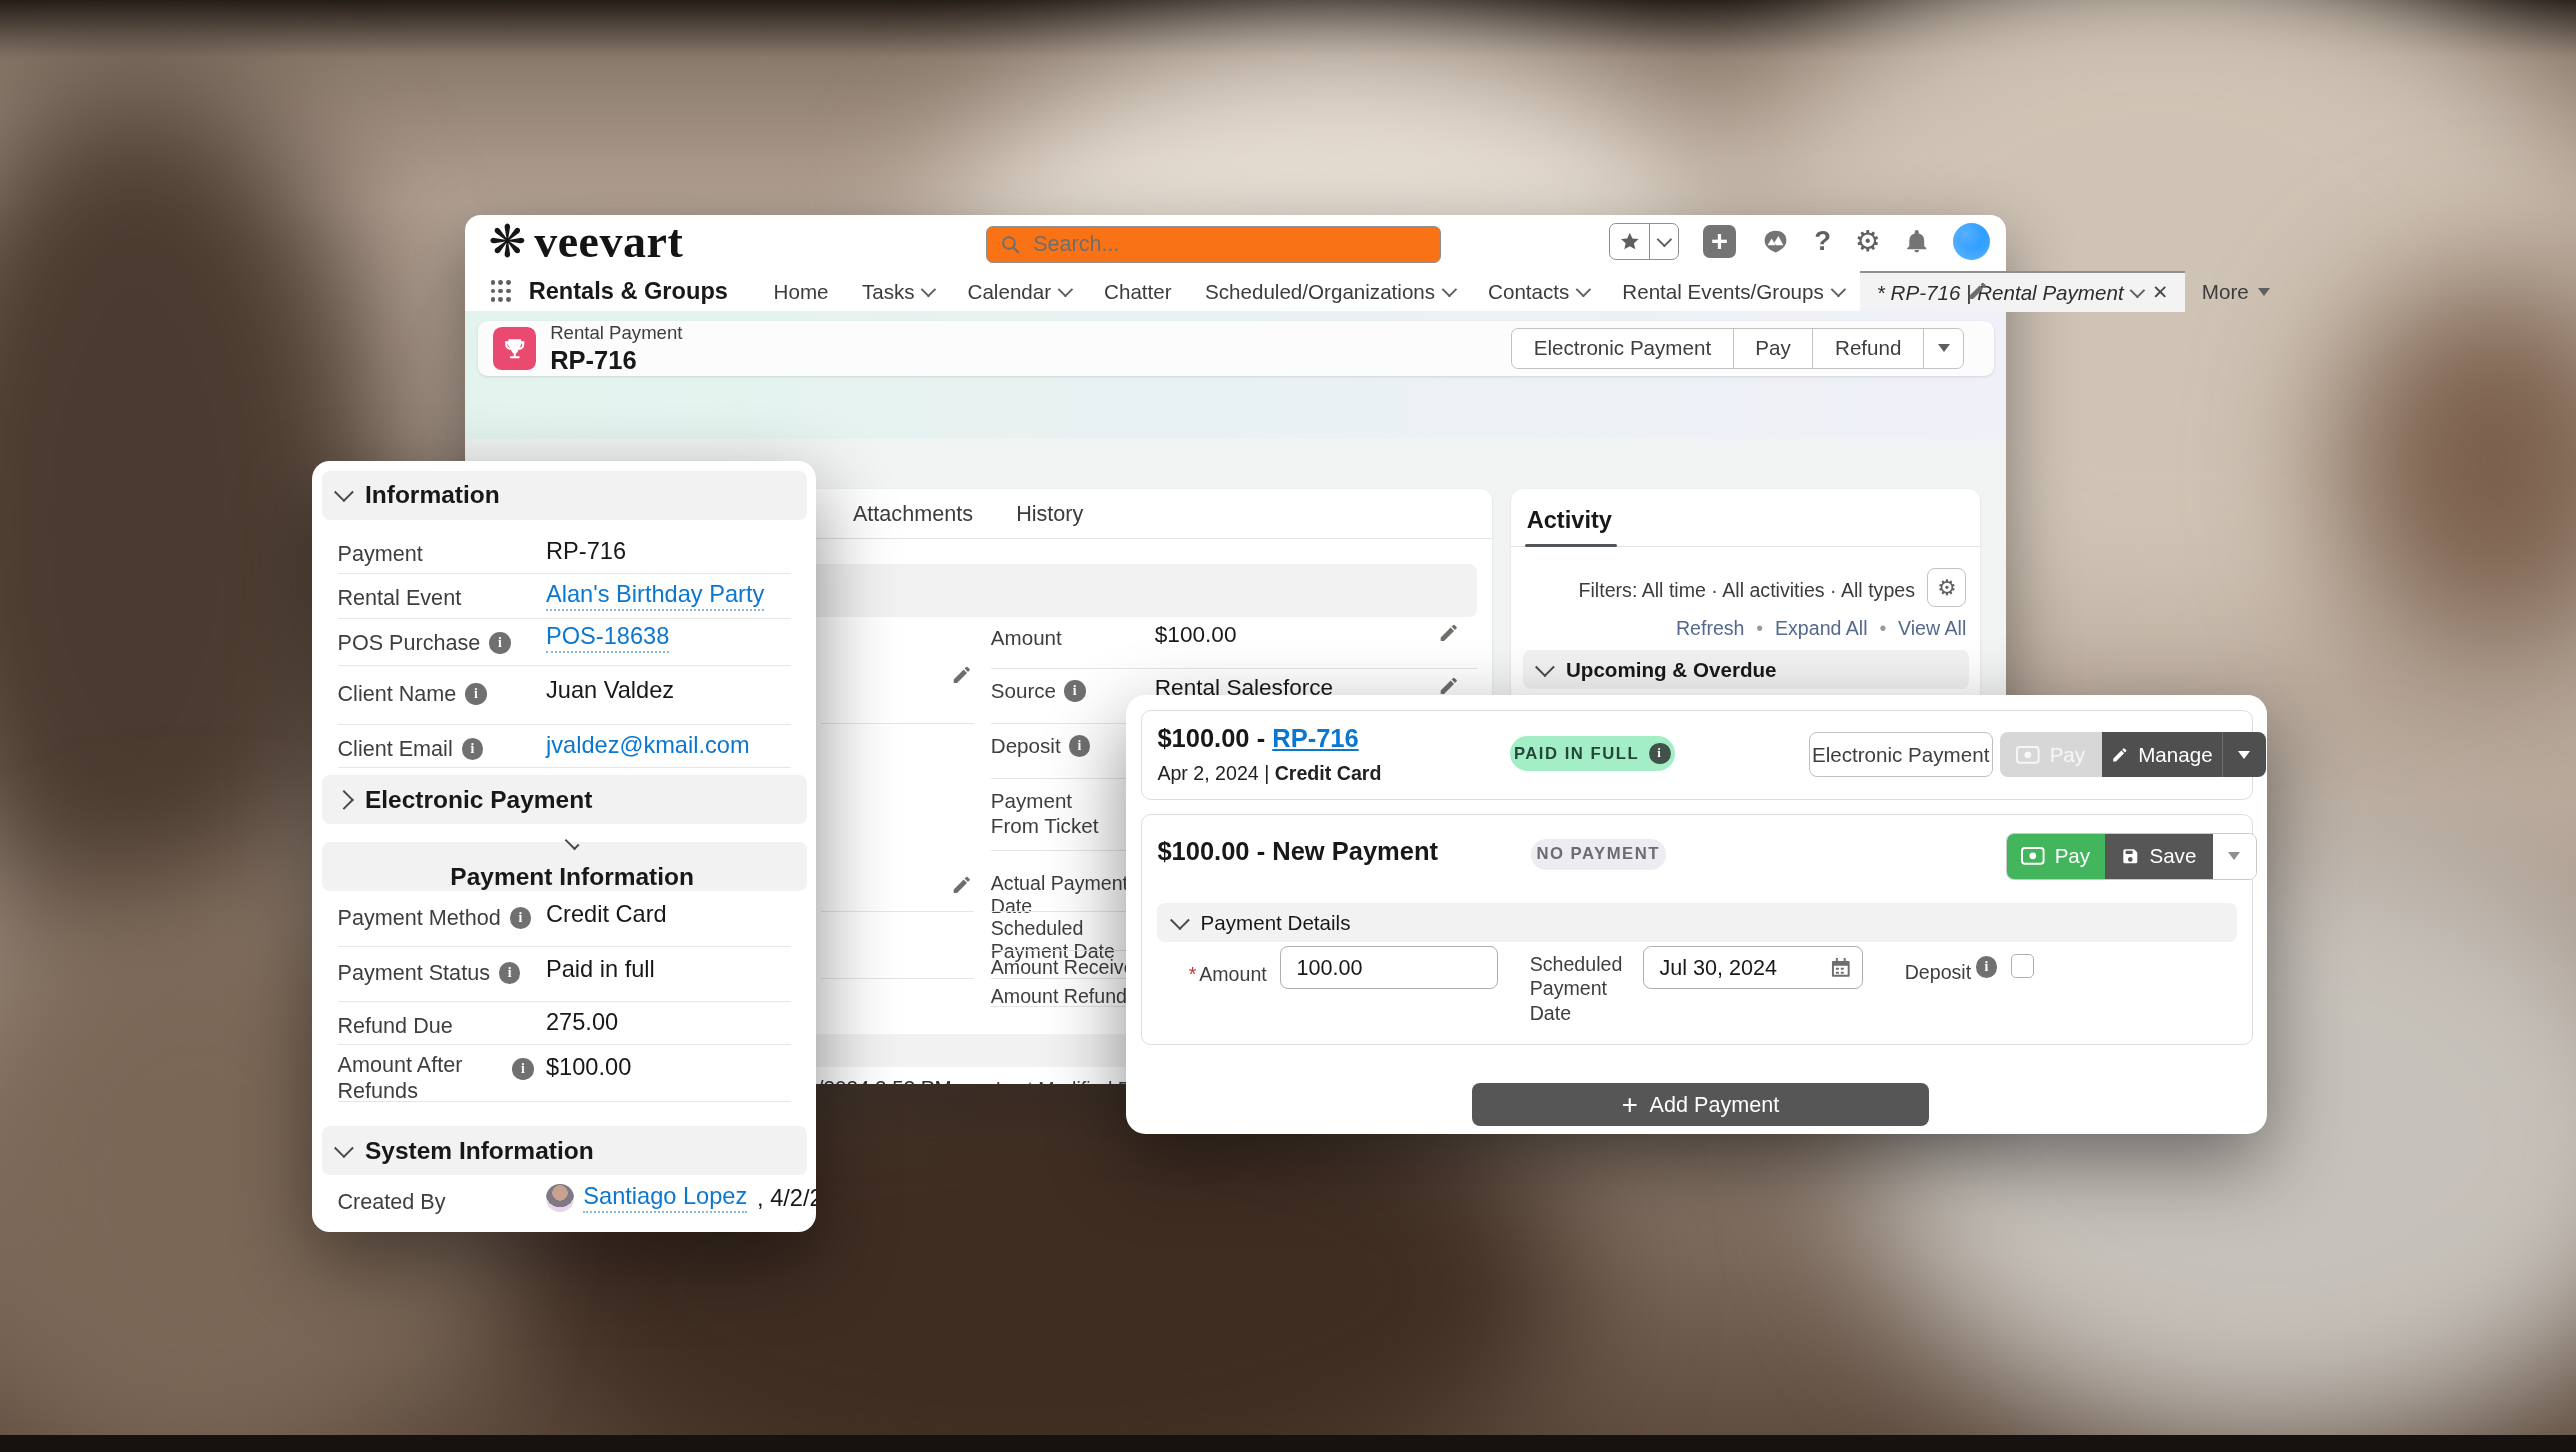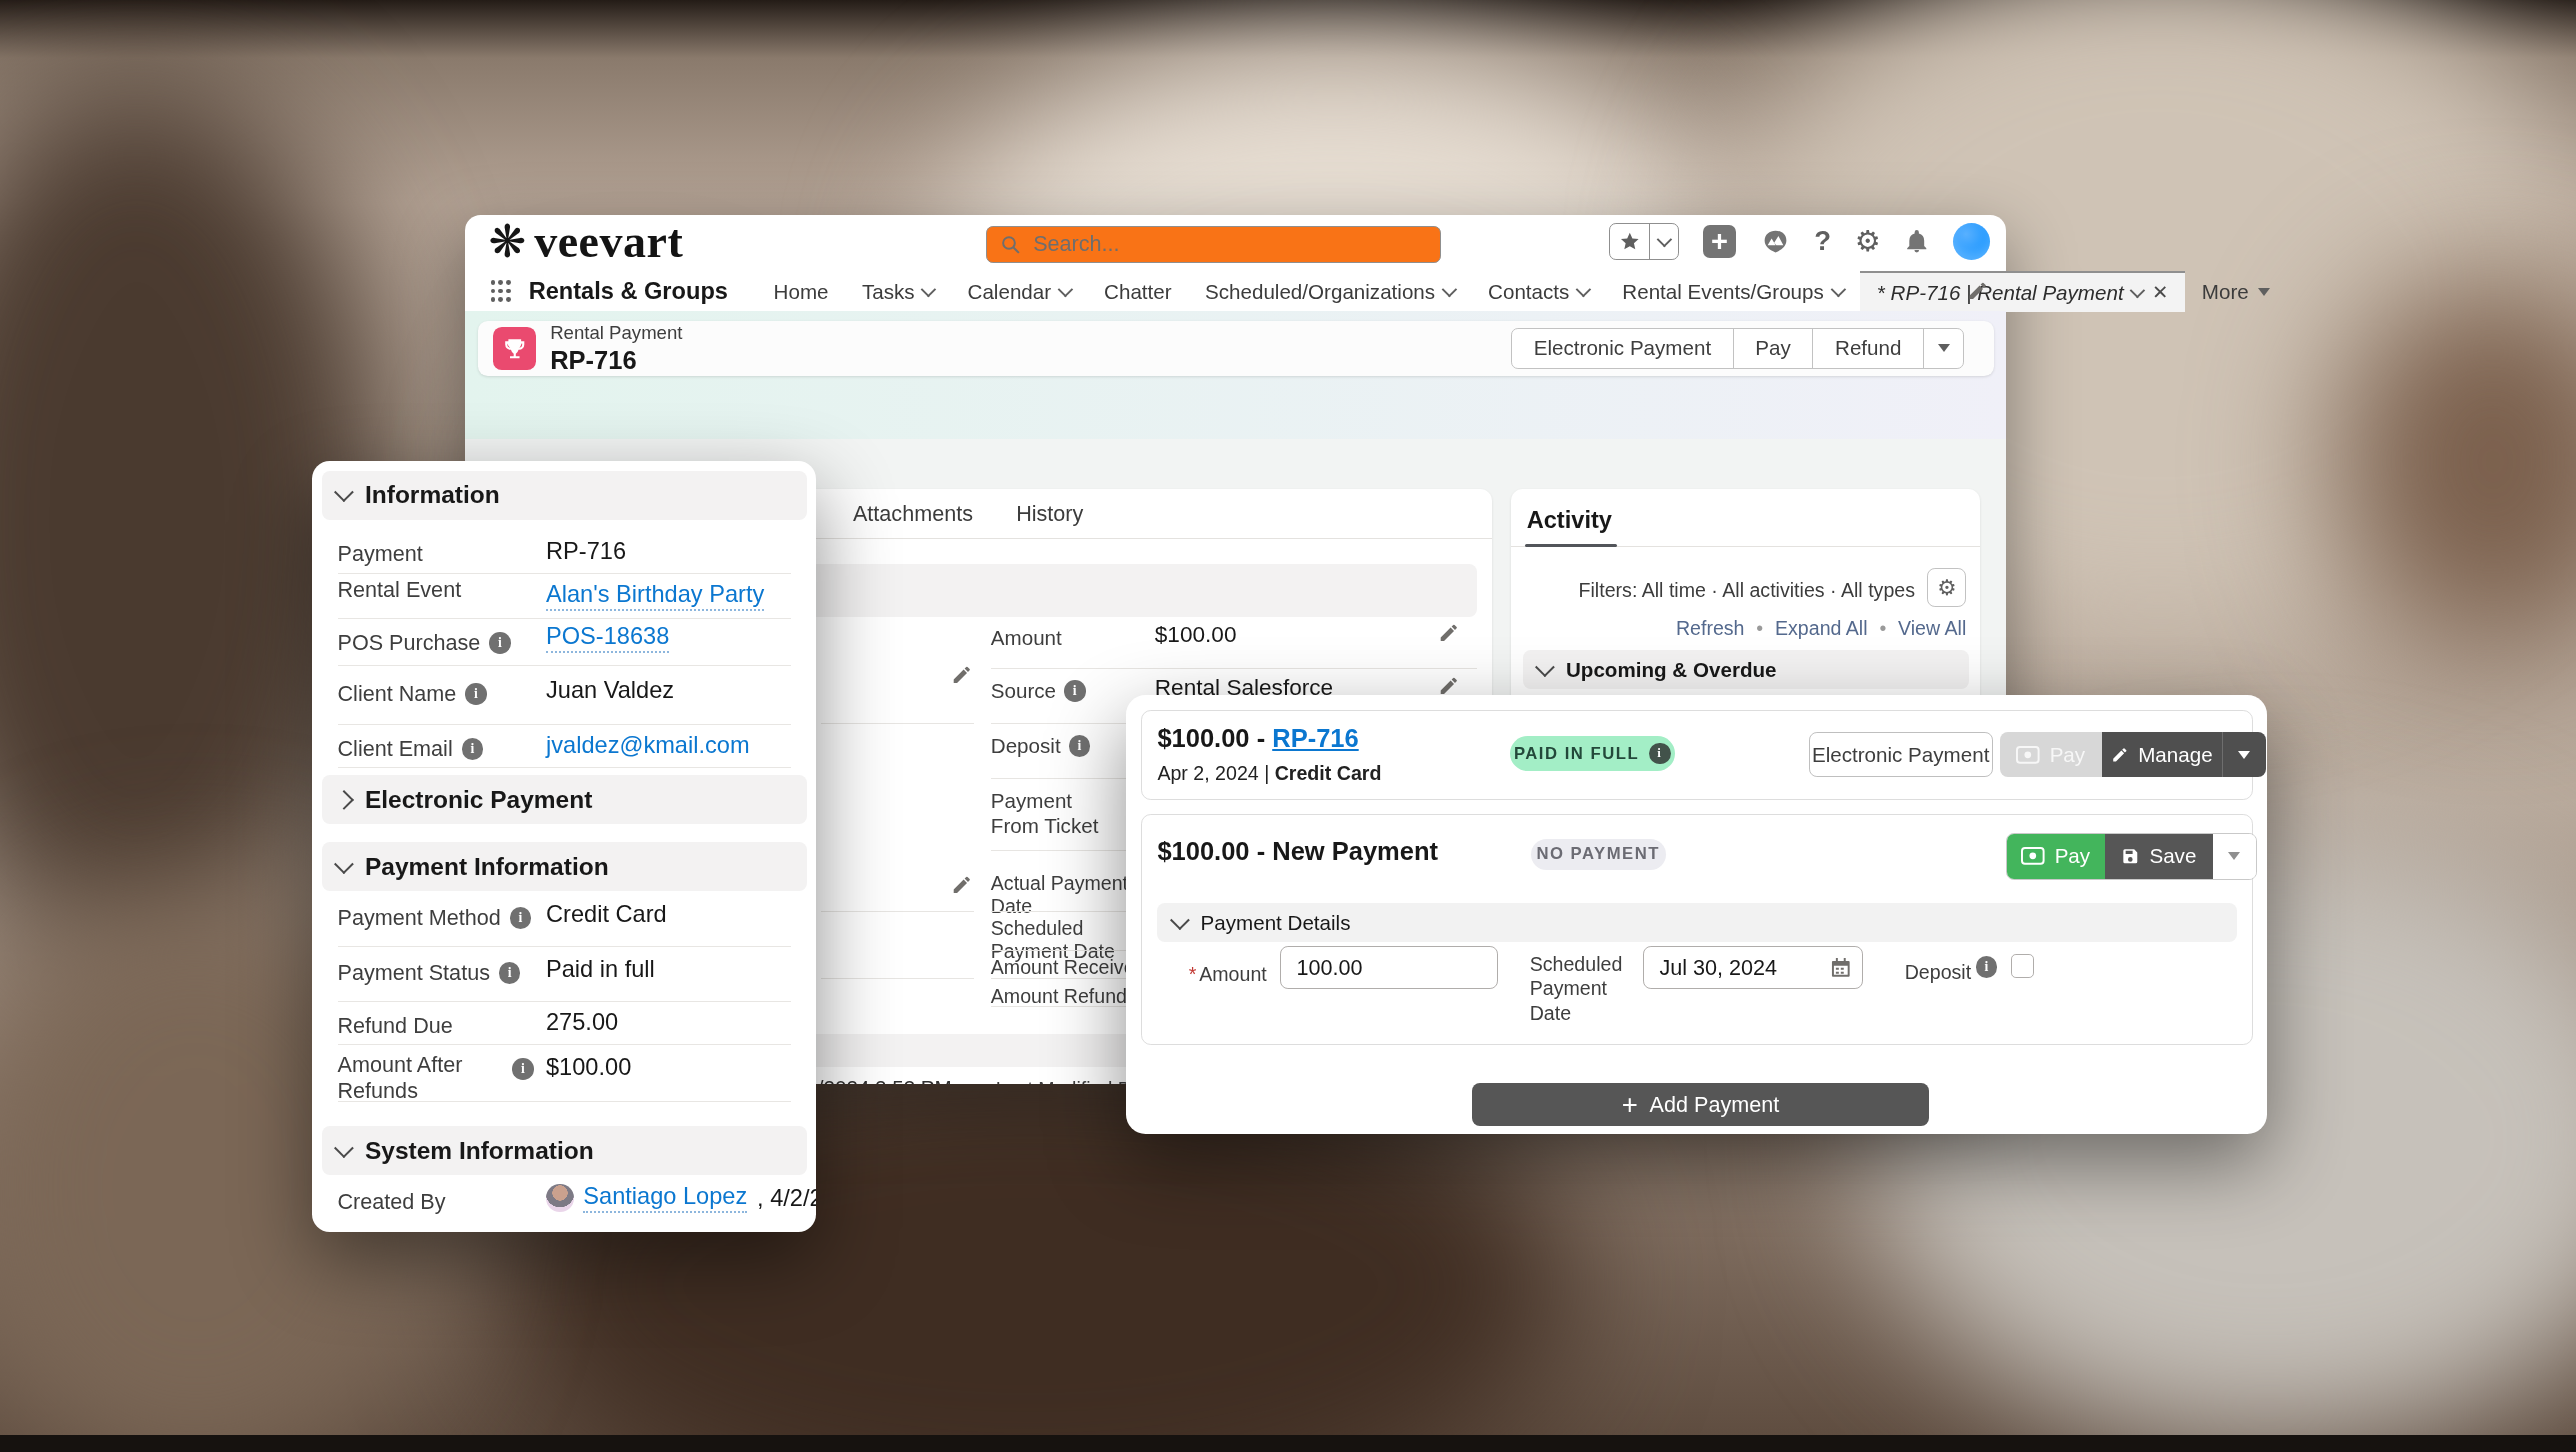--- a/index.html
+++ b/index.html
@@ -382,21 +382,21 @@
       <span class="chev down"></span>
       <span class="t">Information</span>
     </div>
 
     <span class="olabel" style="top:80px;">
         <span>Payment</span>
       </span>
     <span class="ovalue" style="top:77px;font-size:23.6px;">RP-716</span>
     <div class="oline" style="top:112px;"></div>
 
-    <span class="olabel" style="top:116px;">
+    <span class="olabel" style="top:124px;">
         <span>Rental Event</span>
       </span>
     <a class="lnk dotted ovalue" style="top:120px;font-size:23.6px;">Alan's Birthday Party</a>
     <div class="oline" style="top:157px;"></div>
 
     <span class="olabel" style="top:169px;">
         <span>POS Purchase</span>
         <span class="info-i">i</span>
       </span>
     <a class="lnk dotted ovalue" style="top:162px;font-size:23.6px;">POS-18638</a>
@@ -414,21 +414,21 @@
         <span class="info-i">i</span>
       </span>
     <a class="lnk ovalue" style="top:271px;font-size:23.6px;">jvaldez@kmail.com</a>
     <div class="oline" style="top:306px;"></div>
 
     <div class="band" style="top:314px;">
       <span class="chev rightp"></span>
       <span class="t">Electronic Payment</span>
     </div>
 
-    <div class="band" style="top:381px;">
+    <div class="band" style="top:381px;flex-direction:column;">
       <span class="chev down"></span>
       <span class="t">Payment Information</span>
     </div>
 
     <span class="olabel" style="top:444px;">
         <span>Payment Method</span>
         <span class="info-i">i</span>
       </span>
     <span class="ovalue" style="top:440px;font-size:23.6px;">Credit Card</span>
     <div class="oline" style="top:485px;"></div>

